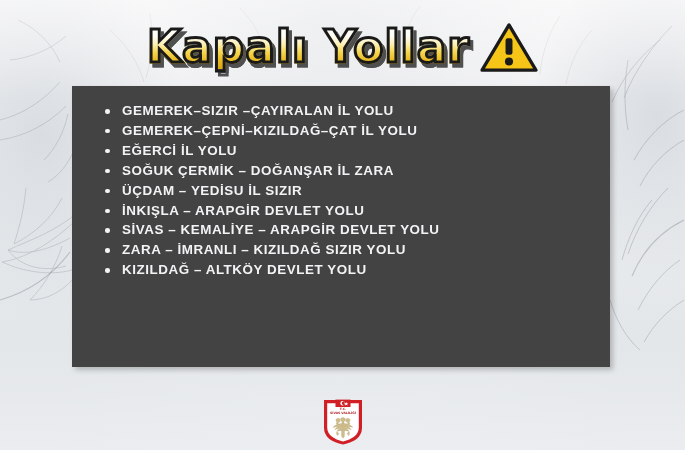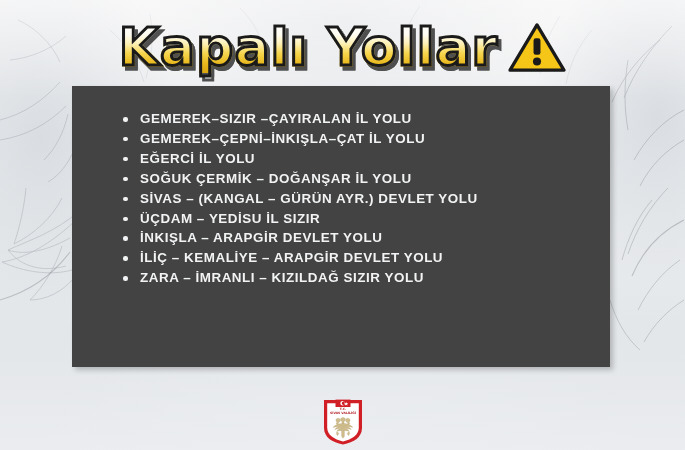--- a/index.html
+++ b/index.html
@@ -44,21 +44,21 @@
 
   
   .title-row {
     position:absolute;
     left:0; top:18px;
     width:685px; height:58px;
     display:flex; align-items:center; justify-content:center;
     gap:10px;
   }
   .poster-title {
-    font-size:52px;
+    font-size:44px;
     font-weight:bold;
     letter-spacing:1px;
     line-height:1;
     font-family:"DejaVu Sans", sans-serif;
     background:linear-gradient(180deg,
         #ffffff 0%, #fffdf2 26%, #fdf0b4 44%,
         #f6d64e 62%, #e8b81d 82%, #d9a510 100%);
     -webkit-background-clip:text;
     background-clip:text;
     color:transparent;
@@ -75,22 +75,22 @@
   
   .panel {
     position:absolute;
     left:72px; top:86px;
     width:538px; height:281px;
     background:#434343;
     box-shadow:3px 3px 5px rgba(0,0,0,.22);
   }
   .road-list {
     list-style:none;
-    margin:8px;
-    padding:15px 0 0 40px;
+    margin:0;
+    padding:15px 0 0 30px;
   }
   .road-item {
     position:relative;
     color:#f2f3f4;
     font-size:13.4px;
     font-weight:bold;
     letter-spacing:.55px;
     line-height:19.9px;
     padding-left:20px;
     white-space:nowrap;
@@ -163,28 +163,28 @@
         <path d="M30 3 L58 50 L2 50 Z" fill="#f5c518" stroke="#1a1a1a" stroke-width="3.4" stroke-linejoin="round"></path>
         <rect x="26.4" y="17" width="7.2" height="17" rx="2.4" fill="#1a1a1a"></rect>
         <circle cx="30" cy="41" r="4.2" fill="#1a1a1a"></circle>
       </svg>
     </div>
   </div>
 
   <div class="panel">
     <ul class="road-list">
       <li class="road-item">GEMEREK–SIZIR –ÇAYIRALAN İL YOLU</li>
-      <li class="road-item">GEMEREK–ÇEPNİ–İNKIŞLA–ÇAT İL YOLU</li>
+      <li class="road-item">GEMEREK–ÇEPNİ–KIZILDAĞ–ÇAT İL YOLU</li>
       <li class="road-item">EĞERCİ İL YOLU</li>
-      <li class="road-item">SOĞUK ÇERMİK – DOĞANŞAR İL YOLU</li>
-      <li class="road-item">SİVAS – (KANGAL – GÜRÜN AYR.) DEVLET YOLU</li>
+      <li class="road-item">SOĞUK ÇERMİK – DOĞANŞAR İL ZARA</li>
       <li class="road-item">ÜÇDAM – YEDİSU İL SIZIR</li>
       <li class="road-item">İNKIŞLA – ARAPGİR DEVLET YOLU</li>
-      <li class="road-item">İLİÇ – KEMALİYE – ARAPGİR DEVLET YOLU</li>
+      <li class="road-item">SİVAS – KEMALİYE – ARAPGİR DEVLET YOLU</li>
       <li class="road-item">ZARA – İMRANLI – KIZILDAĞ SIZIR YOLU</li>
+      <li class="road-item">KIZILDAĞ – ALTKÖY DEVLET YOLU</li>
     </ul>
   </div>
 
   <div class="emblem">
     <svg viewBox="0 0 44 48" xmlns="http://www.w3.org/2000/svg">
       <path d="M3 2 H41 V30 C41 39 33 44.5 22 46.5 C11 44.5 3 39 3 30 Z" fill="#d11f26"></path>
       <path d="M6.2 5.2 H37.8 V29.6 C37.8 37 31 41.6 22 43.4
                C13 41.6 6.2 37 6.2 29.6 Z" fill="#ffffff"></path>
       <rect x="14.5" y="1.6" width="15" height="7.4" fill="#d11f26"></rect>
       <path d="M21.6 5.3 m-2.3 0 a2.3 2.3 0 1 0 4.6 0 a2.3 2.3 0 1 0 -4.6 0

